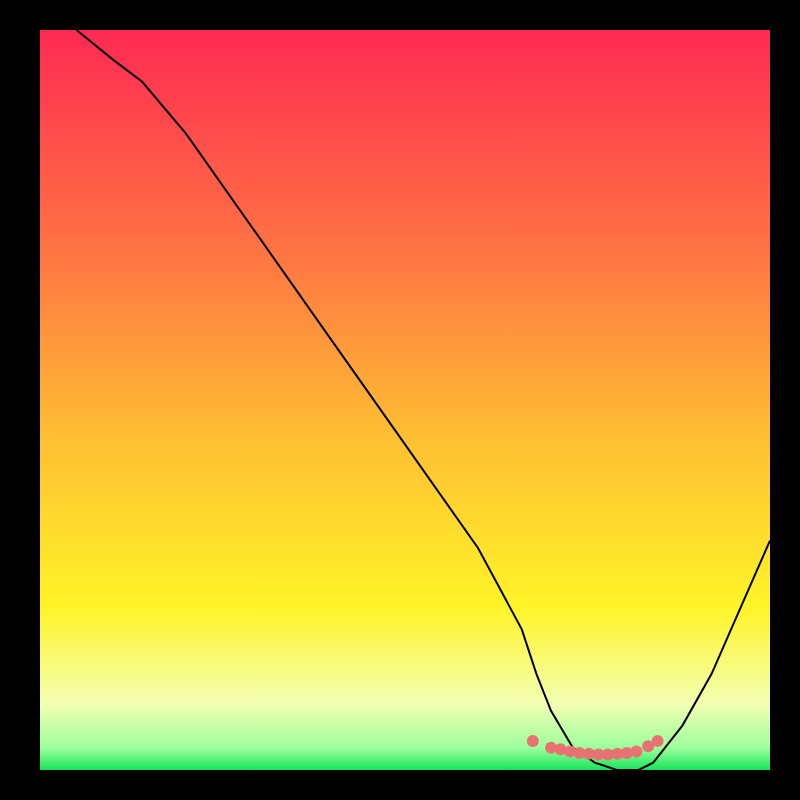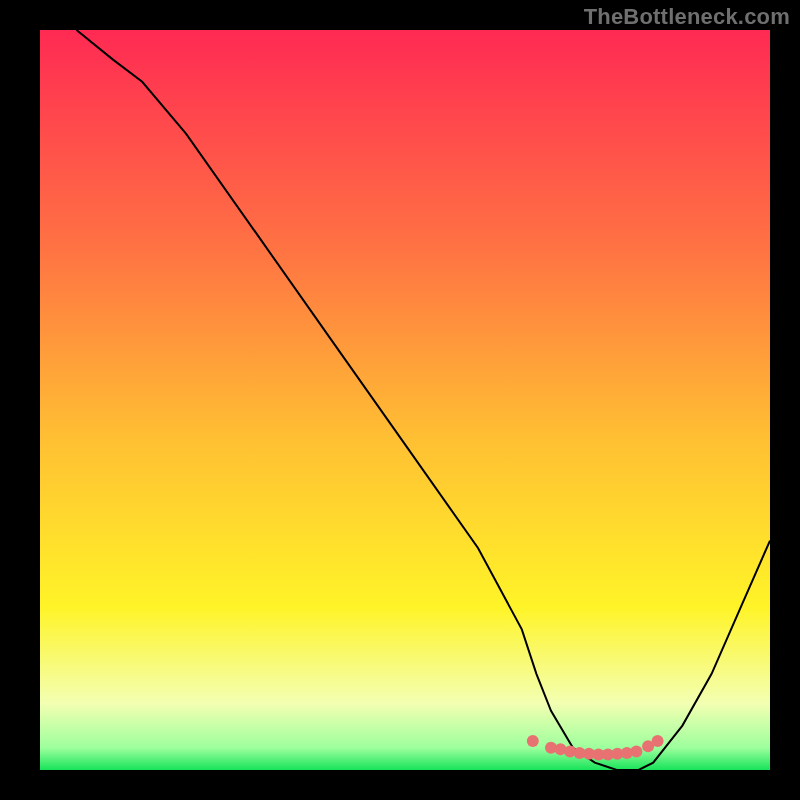--- a/index.html
+++ b/index.html
@@ -29,21 +29,20 @@
   svg.plot {
     position: absolute;
     left: 0;
     top: 0;
   }
 </style>
 </head>
 <body>
 
 <div class="chart-wrap">
-  <div class="watermark">TheBottleneck.com</div>
 
   <svg class="plot" width="800" height="800" viewBox="0 0 800 800">
     <defs>
       <linearGradient id="bg-grad" x1="0" y1="0" x2="0" y2="1">
           <stop offset="0%" stop-color="#ff2a53"></stop>
           <stop offset="30%" stop-color="#ff7443"></stop>
           <stop offset="55.00000000000001%" stop-color="#ffbf33"></stop>
           <stop offset="78%" stop-color="#fff428"></stop>
           <stop offset="91%" stop-color="#f3ffb2"></stop>
           <stop offset="97%" stop-color="#9dff9d"></stop>

